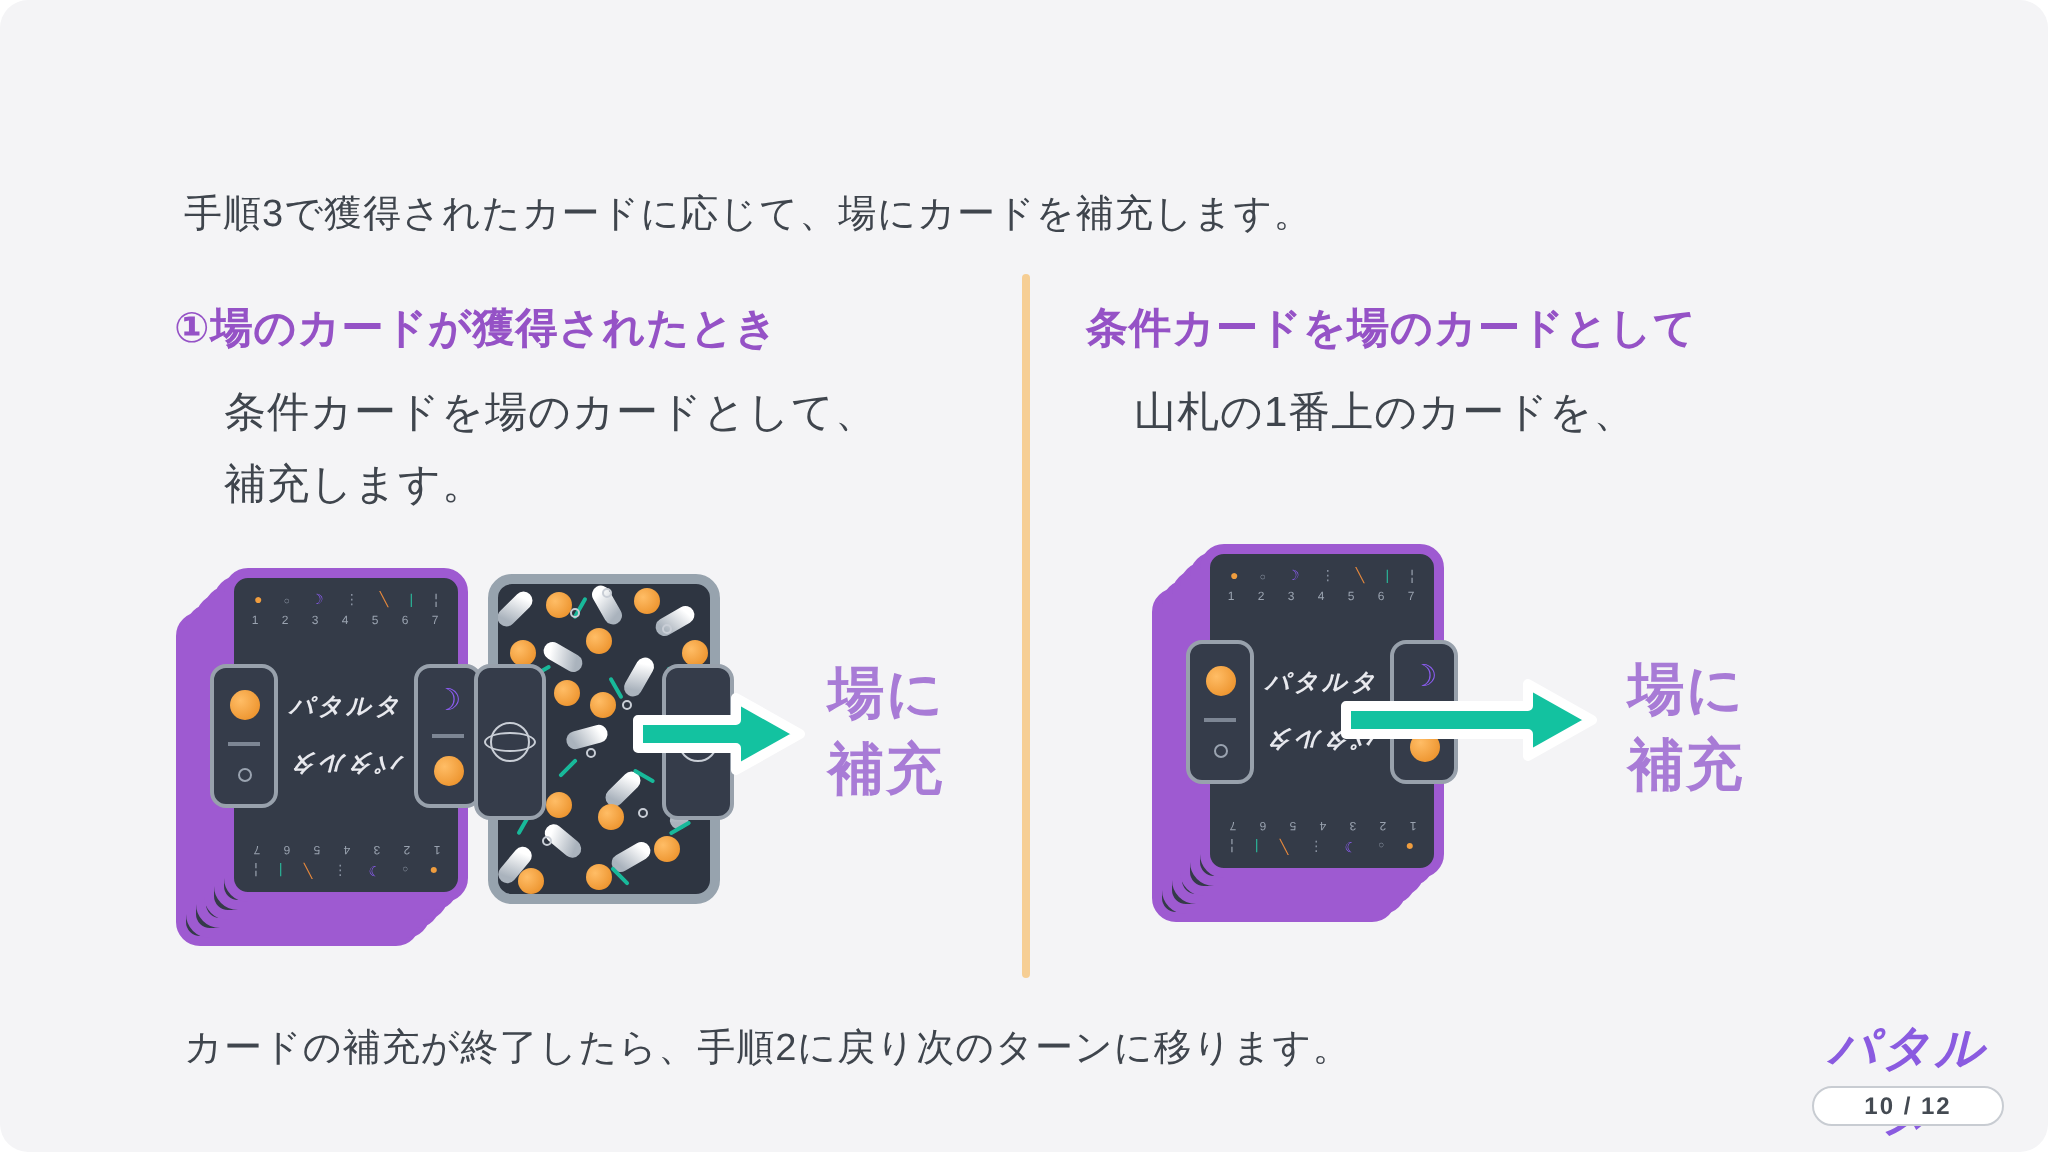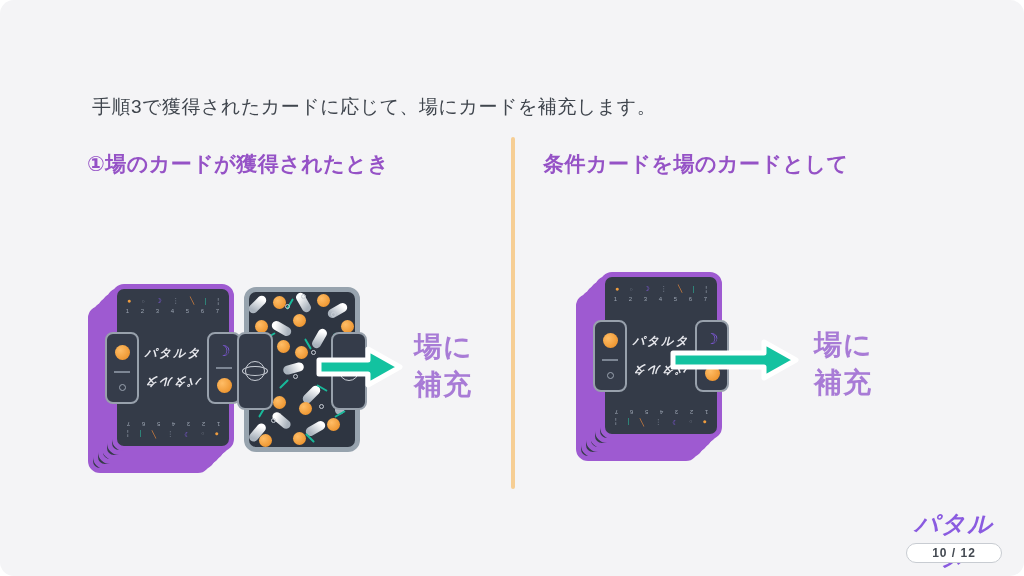--- a/index.html
+++ b/index.html
@@ -142,24 +142,27 @@
 <body>
 
 <div class="slide">
 
   <div class="page-subtitle">手順3で獲得されたカードに応じて、場にカードを補充します。</div>
 
   <div class="divider"></div>
 
   <div class="section-heading heading-left">①場のカードが獲得されたとき</div>
   <div class="section-body body-left">
+    <div>条件カードを場のカードとして、</div>
+    <div>補充します。</div>
   </div>
 
   <div class="section-heading heading-right">条件カードを場のカードとして</div>
   <div class="section-body body-right">
+    <div>山札の1番上のカードを、</div>
   </div>
 
   <div class="card-stack stack-left">
     <div class="stack-layer" style="transform:translate(-24px,22px)"></div>
     <div class="stack-layer" style="transform:translate(-19px,18px)"></div>
     <div class="stack-layer" style="transform:translate(-14px,13px)"></div>
     <div class="stack-layer" style="transform:translate(-10px,9px)"></div>
     <div class="stack-layer" style="transform:translate(-5px,4px)"></div>
     <div class="top-card">
       <div class="ruler ruler-top">
@@ -323,17 +326,18 @@
 
   <svg class="flow-arrow arrow-right-svg" width="130" height="48" viewBox="0 0 130 48">
     <path d="M3 17 H94 V6 L126 24 L94 42 V31 H3 Z" fill="#13c2a0" stroke="#ffffff" stroke-width="5" stroke-linejoin="round"></path>
   </svg>
 
   <div class="arrow-label label-right">
     <div>場に</div>
     <div>補充</div>
   </div>
 
+  <div class="footer-note">カードの補充が終了したら、手順2に戻り次のターンに移ります。</div>
 
   <div class="logo">パタルタ</div>
   <div class="page-pill">10 / 12</div>
 
 </div>
 
 </body></html>

